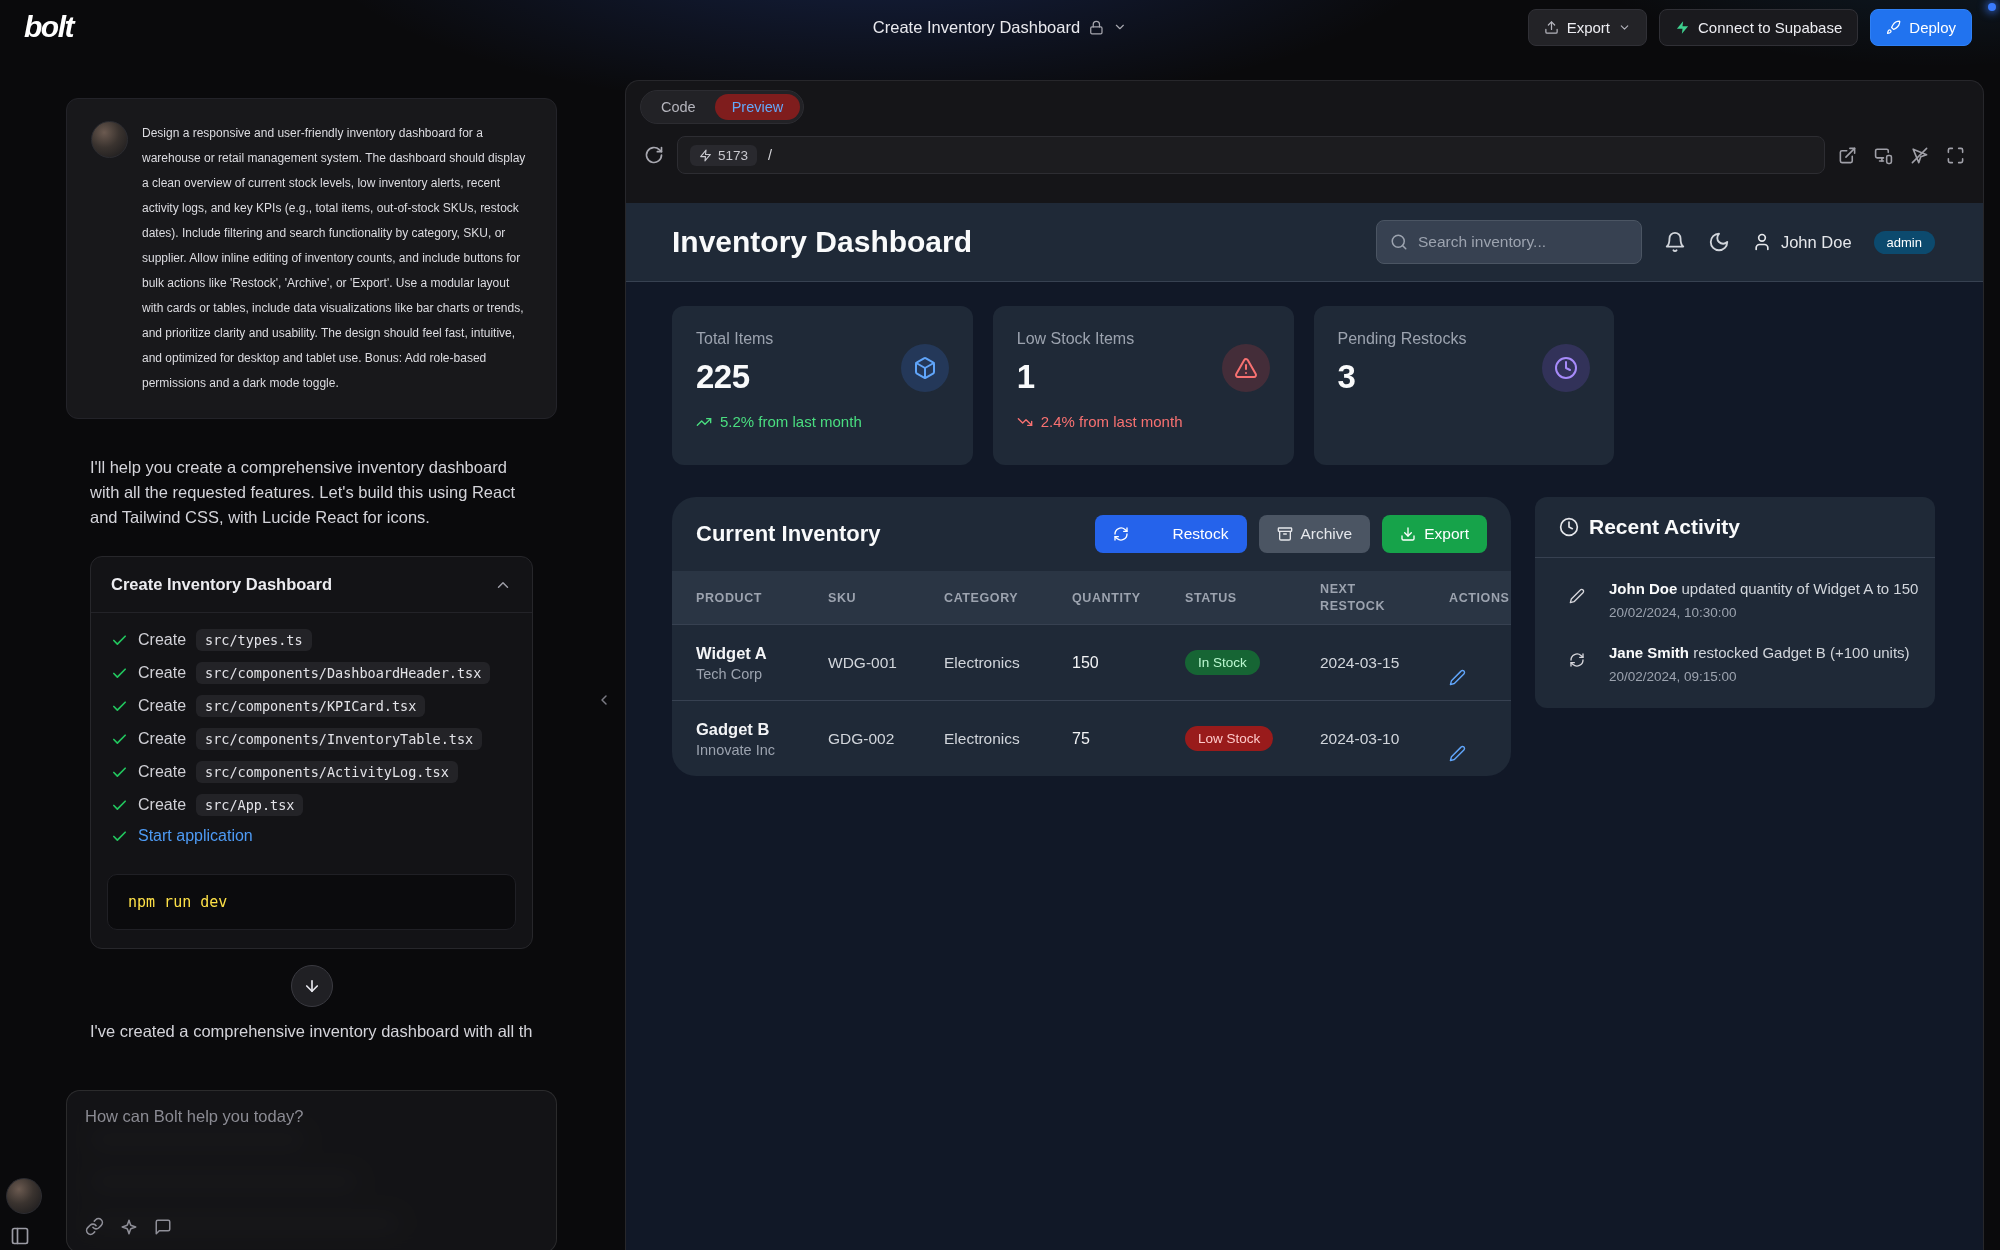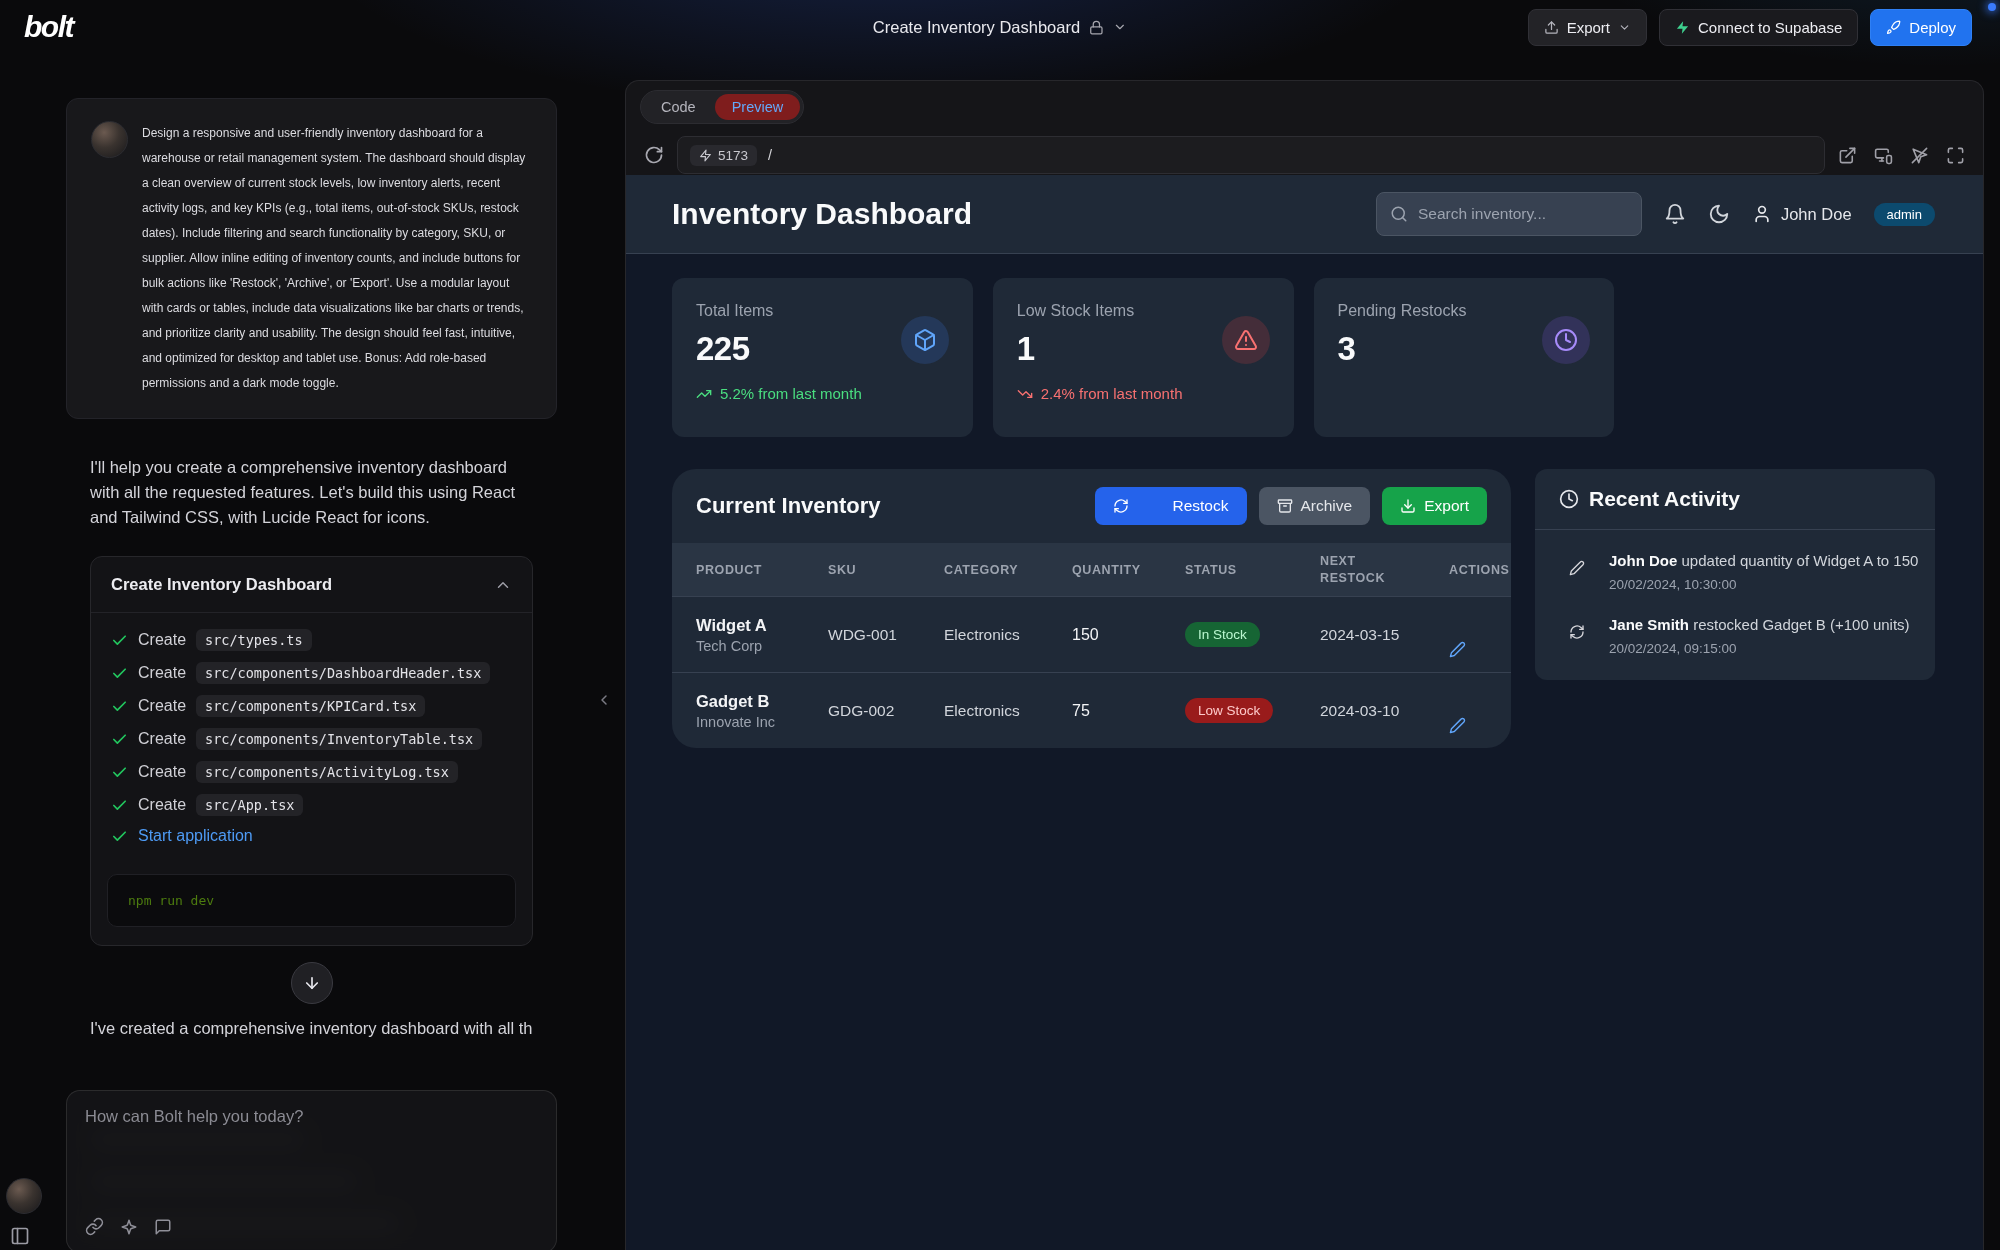--- a/index.html
+++ b/index.html
@@ -49,42 +49,42 @@
   .ai-intro { margin:36px 24px 0; font-size:16.5px; line-height:25px; color:#d4d4da; }
   .plan-card { margin:26px 24px 0; background:#131316; border:1px solid #27272b; border-radius:12px; overflow:hidden; }
   .plan-head { display:flex; align-items:center; justify-content:space-between; padding:18px 20px; border-bottom:1px solid #232328; cursor:pointer; }
   .plan-title { font-size:16.5px; font-weight:700; color:#ececf0; }
   .plan-steps { padding:16px 20px 6px; }
   .step { display:flex; align-items:center; gap:10px; margin-bottom:11px; }
   .check { color:#22c55e; flex:0 0 auto; }
   .step-action { font-size:16px; color:#d0d0d6; }
   .step-file { font-family:"DejaVu Sans Mono","Liberation Mono",monospace; font-size:13.5px; color:#e3e3e8; background:#232327; border-radius:6px; padding:3px 9px; cursor:pointer; }
   .start-link { font-size:16px; color:#4e9bf5; cursor:pointer; }
-  .code-block { margin:12px 16px 18px; background:#0b0b0d; border:1px solid #202025; border-radius:10px; padding:18px 20px; font-family:"DejaVu Sans Mono","Liberation Mono",monospace; font-size:13px; color:#4d7c0f; }
+  .code-block { margin:12px 16px 18px; background:#0b0b0d; border:1px solid #202025; border-radius:10px; padding:18px 20px; font-family:"DejaVu Sans Mono","Liberation Mono",monospace; font-size:15px; color:#fde047; }
   .scroll-btn { width:42px; height:42px; border-radius:50%; background:#202024; border:1px solid #3a3a41; margin:16px auto 0; display:flex; align-items:center; justify-content:center; color:#e8e8ee; cursor:pointer; }
   .ai-followup { margin:12px 24px 0; font-size:16.5px; line-height:25px; color:#d4d4da; white-space:nowrap; overflow:hidden; }
   .ghost { position:absolute; border-radius:7px; background:#46464e; opacity:.45; filter:blur(5px); z-index:1; }
   .chat-input { position:absolute; left:66px; top:1036px; width:491px; height:163px; z-index:2;
     background:rgba(22,22,25,.82); border:1px solid rgba(255,255,255,.1); border-radius:14px;
     backdrop-filter:blur(10px); padding:16px 18px; display:flex; flex-direction:column; }
   .chat-input textarea { flex:1; background:transparent; border:none; outline:none; resize:none; color:#e4e4e9; font-size:16.5px; font-family:inherit; }
   .chat-input textarea::placeholder { color:#8b8b93; }
   .input-icons { display:flex; align-items:center; gap:16px; color:#8f8f98; }
   .input-icons > span { cursor:pointer; }
   .collapse-btn { position:absolute; left:596px; top:638px; color:#7b7b84; cursor:pointer; }
   .corner-avatar { position:absolute; left:6px; top:1124px; width:36px; height:36px; border-radius:50%;
     background:radial-gradient(circle at 35% 30%, #6b5a50 0%, #3a332f 45%, #17171a 100%); border:1px solid #2c2c31; cursor:pointer; }
   .panel-toggle { position:absolute; left:10px; top:1172px; color:#9b9ba4; cursor:pointer; }
 
   
   .tabs-row { padding:9px 14px 4px; }
   .tab-pill { display:inline-flex; background:#222226; border:1px solid #2c2c31; border-radius:999px; padding:3px; gap:2px; }
   .tab { padding:5px 17px; border-radius:999px; font-size:14.5px; color:#b4b4bc; cursor:pointer; }
   .tab.active { background:#7f1d1d; color:#64a8f8; }
-  .browser-bar { display:flex; align-items:center; gap:13px; padding:8px 18px 1px; }
+  .browser-bar { display:flex; align-items:center; gap:13px; padding:8px 18px 29px; }
   .reload { color:#a8a8b0; cursor:pointer; }
   .url-bar { flex:1; height:38px; background:#1c1c1f; border:1px solid #2d2d32; border-radius:8px; display:flex; align-items:center; gap:11px; padding:0 12px; cursor:text; }
   .port-chip { display:flex; align-items:center; gap:6px; background:#29292e; border-radius:6px; padding:3px 9px; font-size:13.5px; color:#c9c9cf; }
   .path { font-size:14.5px; color:#d6d6da; }
   .browser-actions { display:flex; align-items:center; gap:17px; color:#a0a0a8; }
   .browser-actions > span { cursor:pointer; }
 
   
   .app { flex:1; background:#111827; display:flex; flex-direction:column; overflow:hidden; }
   .app-header { background:#1f2937; border-bottom:1px solid #374151; display:flex; align-items:center; justify-content:space-between; padding:17px 48px 17px 46px; }

